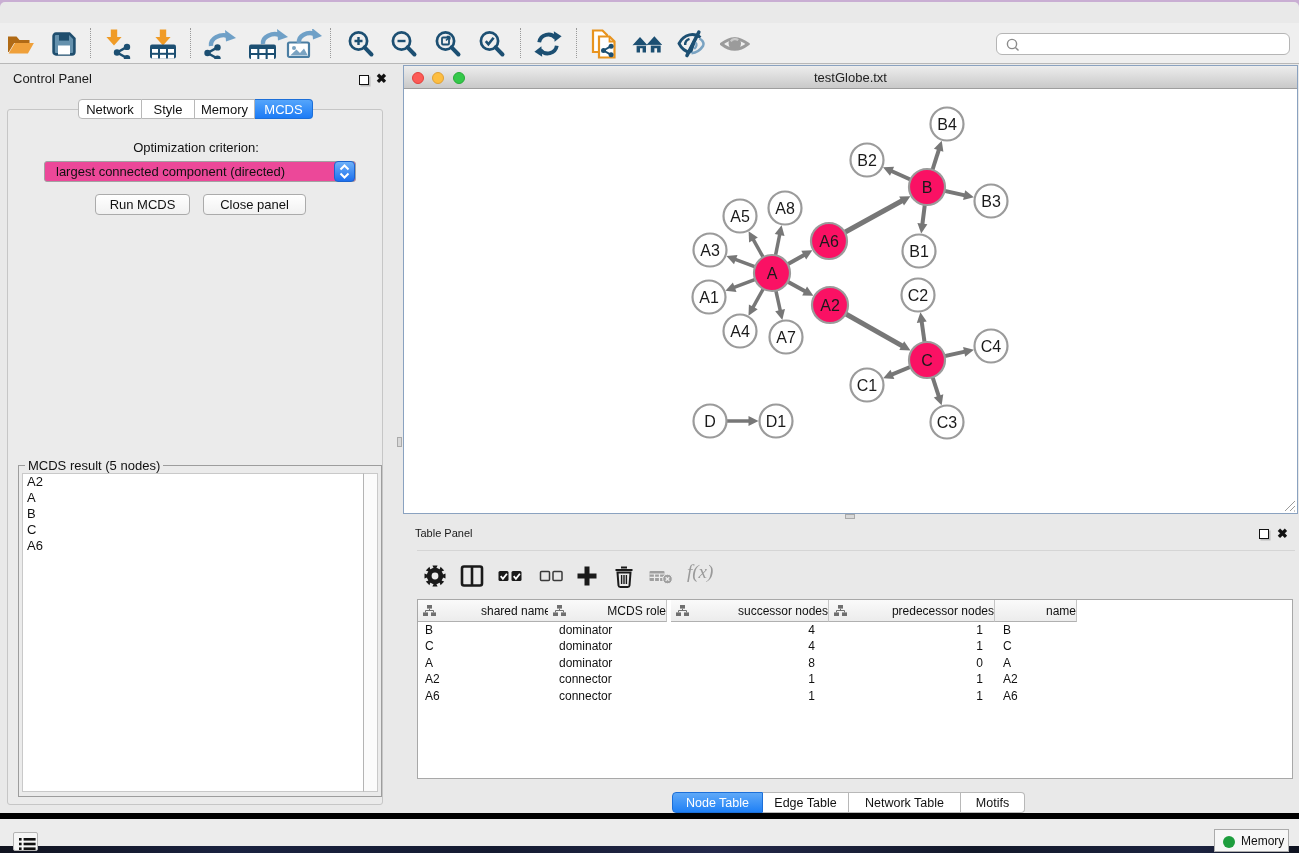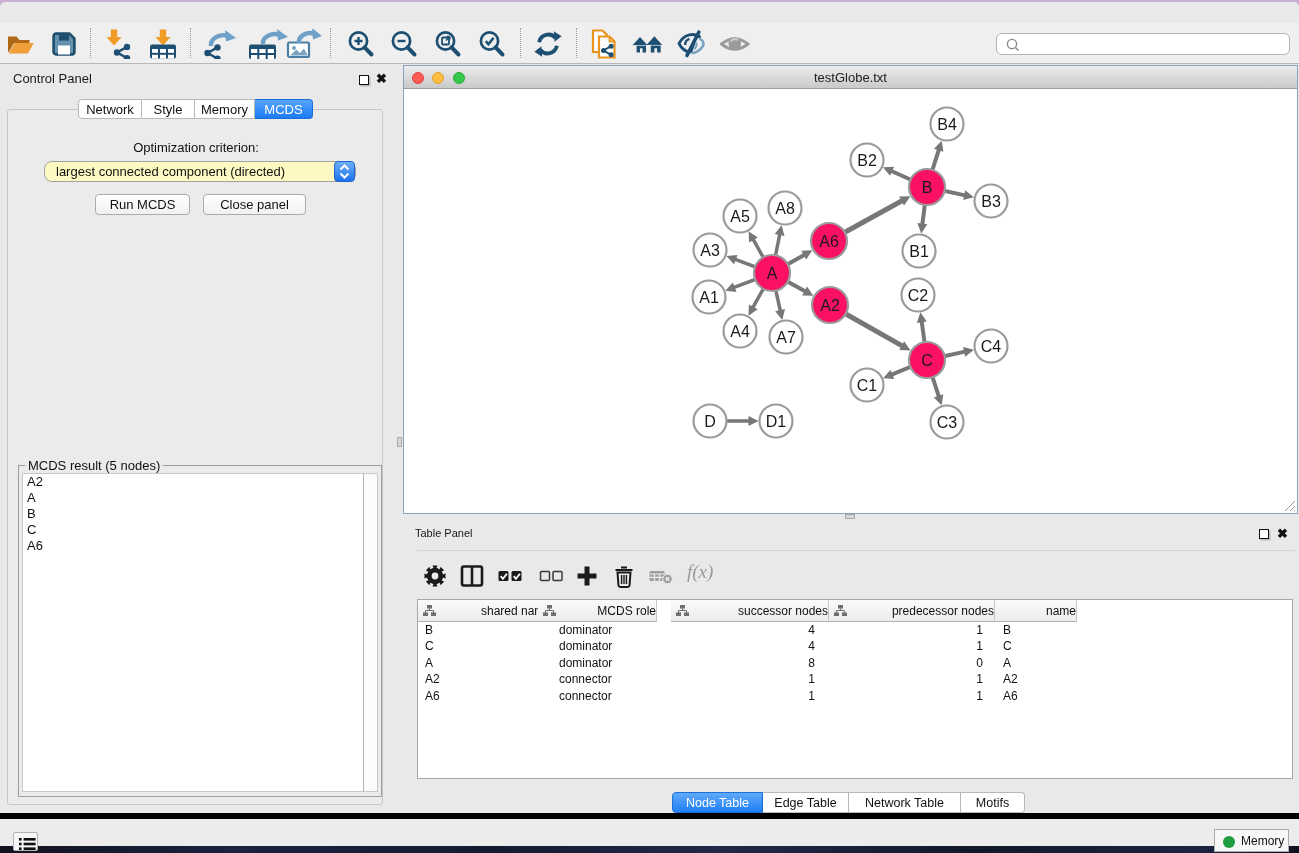--- a/index.html
+++ b/index.html
@@ -25,21 +25,21 @@
 #cp .hdrtext { position:absolute; left:13px; top:7px; font-size:13px; color:#1a1a1a; }
 .floatbtn { position:absolute; width:10px; height:10px; border:1.6px solid #111; background:#fff; box-shadow:1.5px 1.5px 0 #bbb; }
 .closex { position:absolute; font-size:13px; font-weight:bold; color:#111; line-height:10px; }
 #cp-panel { position:absolute; left:7px; top:45px; width:376px; height:696px; background:#ebebeb; border:1px solid #c6c6c6; border-radius:3px; }
 #cp-tabs { position:absolute; left:78px; top:35px; height:20px; display:flex; }
 .tab { height:20px; font-size:13px; color:#111; background:#fff; border:1px solid #b8b8b8; border-left:none; text-align:center; line-height:19px; }
 .tab.first { border-left:1px solid #b8b8b8; border-radius:4px 0 0 4px; }
 .tab.last { border-radius:0 4px 4px 0; }
 .tab.sel { background:linear-gradient(#55a5fb,#1c7bf5); color:#fff; border-color:#1c6fd8; }
 #optlabel { position:absolute; left:0; top:30px; width:376px; text-align:center; font-size:13px; color:#111; }
-#dropdown { position:absolute; left:36px; top:51px; width:312px; height:21px; background:#fef9c3; border:1px solid #a2a2a2; border-radius:8px; font-size:13px; color:#111; line-height:19px; padding-left:11px; }
+#dropdown { position:absolute; left:36px; top:51px; width:312px; height:21px; background:#ec4899; border:1px solid #a2a2a2; border-radius:3px; font-size:13px; color:#111; line-height:19px; padding-left:11px; }
 #dd-step { position:absolute; right:0px; top:-1px; width:21px; height:21px; border-radius:4px; background:linear-gradient(#6eb1f9,#1d70ee); border:1px solid #1c64cf; }
 .btn { position:absolute; height:21px; background:linear-gradient(#ffffff,#f1f1f1); border:1px solid #ababab; border-radius:4px; font-size:13px; color:#111; text-align:center; line-height:19px; }
 #fieldset { position:absolute; left:10px; top:355px; width:364px; height:332px; border:1px solid #9d9d9d; }
 #fieldlegend { position:absolute; left:6px; top:-8px; background:#ebebeb; padding:0 3px; font-size:13px; color:#111; }
 #mcdslist { position:absolute; left:3px; top:7px; width:342px; height:319px; background:#fff; border:1px solid #c9c9c9; border-right:none; font-size:13px; color:#111; line-height:16px; padding:0 0 0 4px;line-height:16px; }
 #mcdsscroll { position:absolute; right:3px; top:7px; width:15px; height:319px; background:#fbfbfb; border:1px solid #c9c9c9; border-left:1px solid #b4b4b4; }
 
 #netwin { position:absolute; left:403px; top:63px; width:895px; height:449px; background:#fff; border:1px solid #8aa2c0; }
 #nettitle { position:absolute; left:0; top:0; width:100%; height:23px; background:linear-gradient(#ededed,#c9c9c9); border-bottom:1px solid #9e9e9e; }
 #nettitle .t1 { left:8px; top:5.5px; background:#fc5b57; border:1px solid #e2403c; }
@@ -349,21 +349,21 @@
         </svg>
       <div style="position:absolute;left:270px;top:10px;font-family:'Liberation Serif',serif;font-style:italic;font-size:19px;color:#9a9a9a;">f(x)</div>
       </div>
     <div id="tp-table">
         <div class="th" style="left:0px;width:134px;"><svg width="13" height="12" viewBox="0 0 13 12" style="position:absolute;left:5px;top:5px">
             <rect x="4" y="0" width="5" height="3.6" fill="#6f6f6f"></rect>
             <rect x="0" y="7.4" width="5" height="3.6" fill="#6f6f6f"></rect>
             <rect x="8" y="7.4" width="5" height="3.6" fill="#6f6f6f"></rect>
             <path d="M6.5 3.6 V5.5 M2.5 7.4 V5.5 H10.5 V7.4" stroke="#6f6f6f" stroke-width="1" fill="none"></path>
           </svg>shared name</div>
-      <div class="th" style="left:120px;width:119px;"><svg width="13" height="12" viewBox="0 0 13 12" style="position:absolute;left:5px;top:5px">
+      <div class="th" style="left:130px;width:119px;"><svg width="13" height="12" viewBox="0 0 13 12" style="position:absolute;left:5px;top:5px">
             <rect x="4" y="0" width="5" height="3.6" fill="#6f6f6f"></rect>
             <rect x="0" y="7.4" width="5" height="3.6" fill="#6f6f6f"></rect>
             <rect x="8" y="7.4" width="5" height="3.6" fill="#6f6f6f"></rect>
             <path d="M6.5 3.6 V5.5 M2.5 7.4 V5.5 H10.5 V7.4" stroke="#6f6f6f" stroke-width="1" fill="none"></path>
           </svg>MCDS role</div>
       <div class="th" style="left:253px;width:158px;"><svg width="13" height="12" viewBox="0 0 13 12" style="position:absolute;left:5px;top:5px">
             <rect x="4" y="0" width="5" height="3.6" fill="#6f6f6f"></rect>
             <rect x="0" y="7.4" width="5" height="3.6" fill="#6f6f6f"></rect>
             <rect x="8" y="7.4" width="5" height="3.6" fill="#6f6f6f"></rect>
             <path d="M6.5 3.6 V5.5 M2.5 7.4 V5.5 H10.5 V7.4" stroke="#6f6f6f" stroke-width="1" fill="none"></path>

